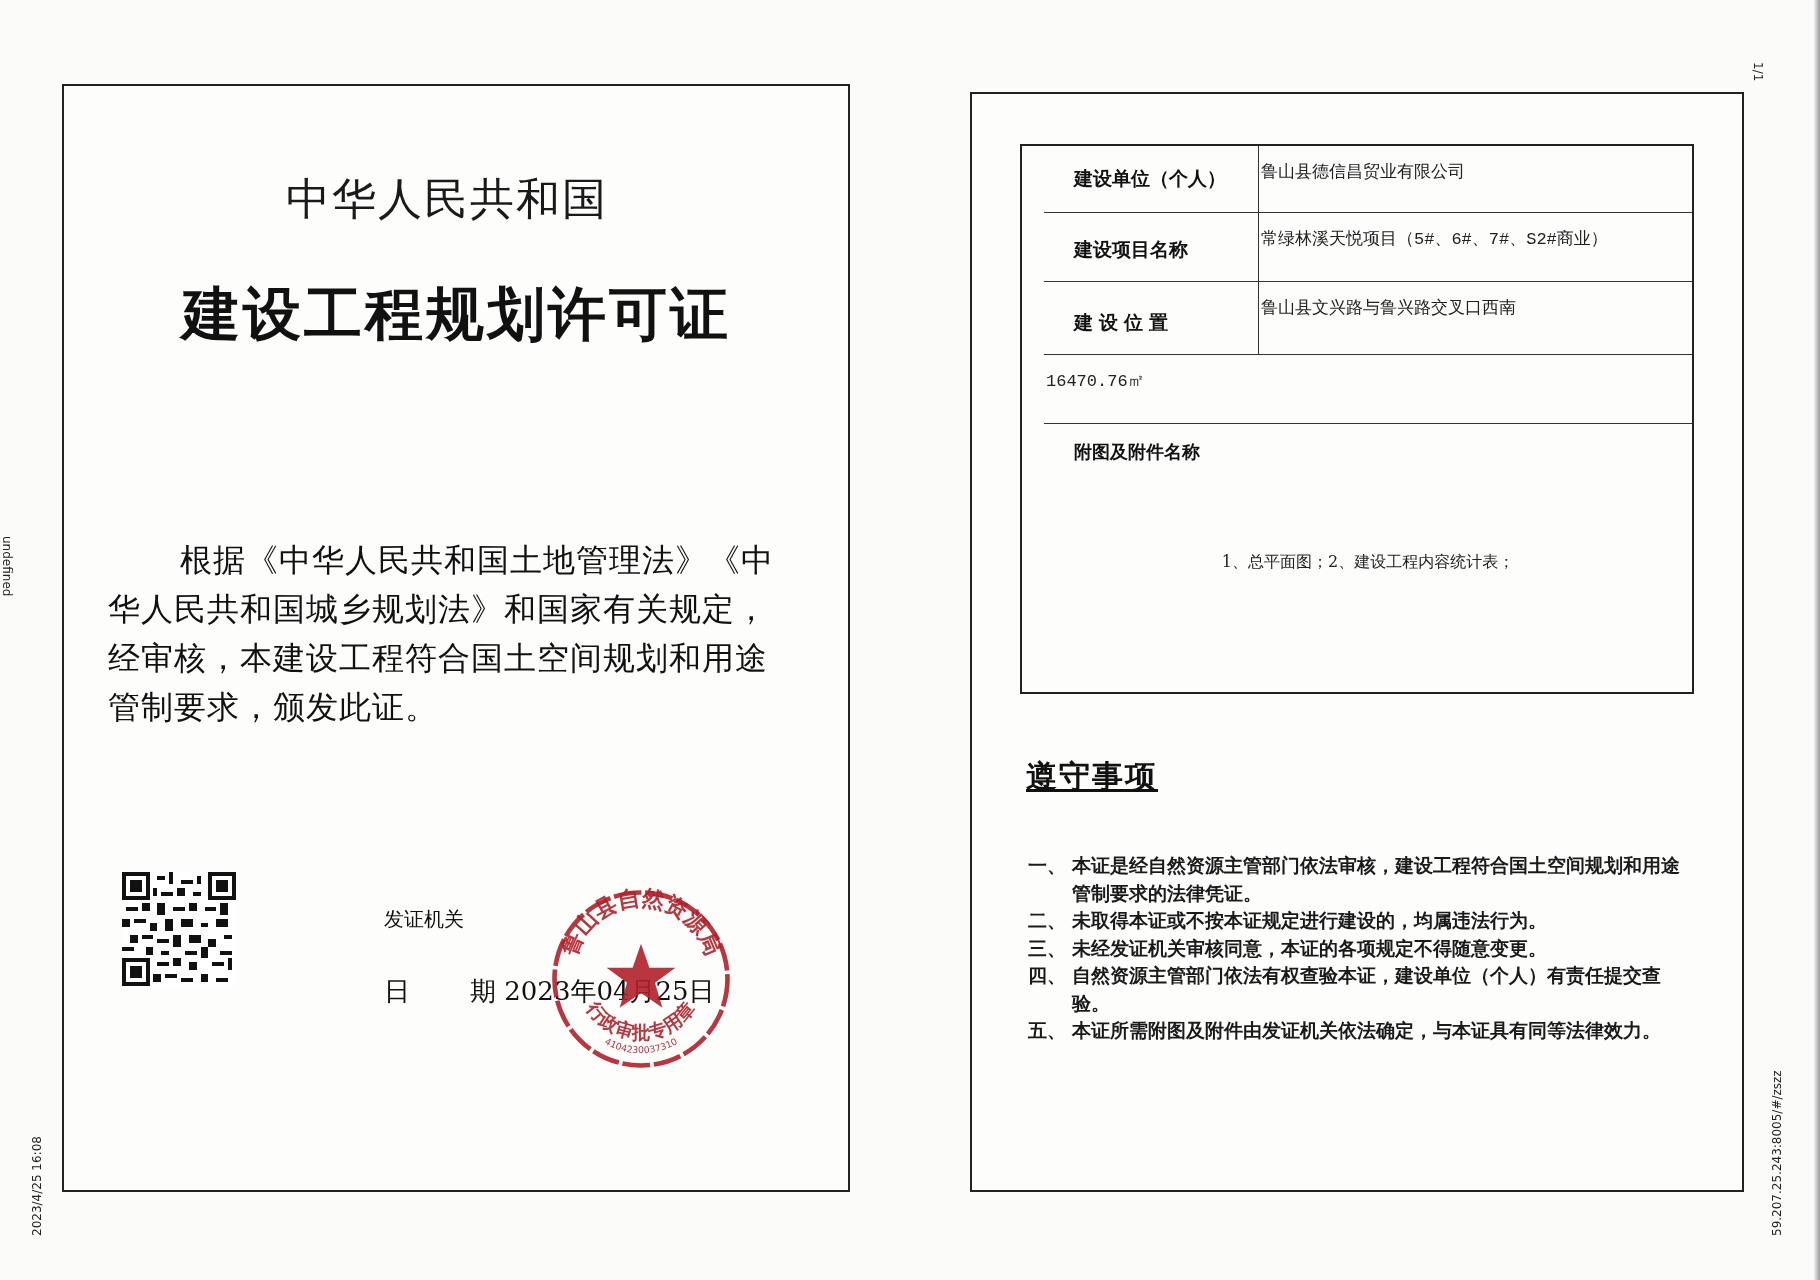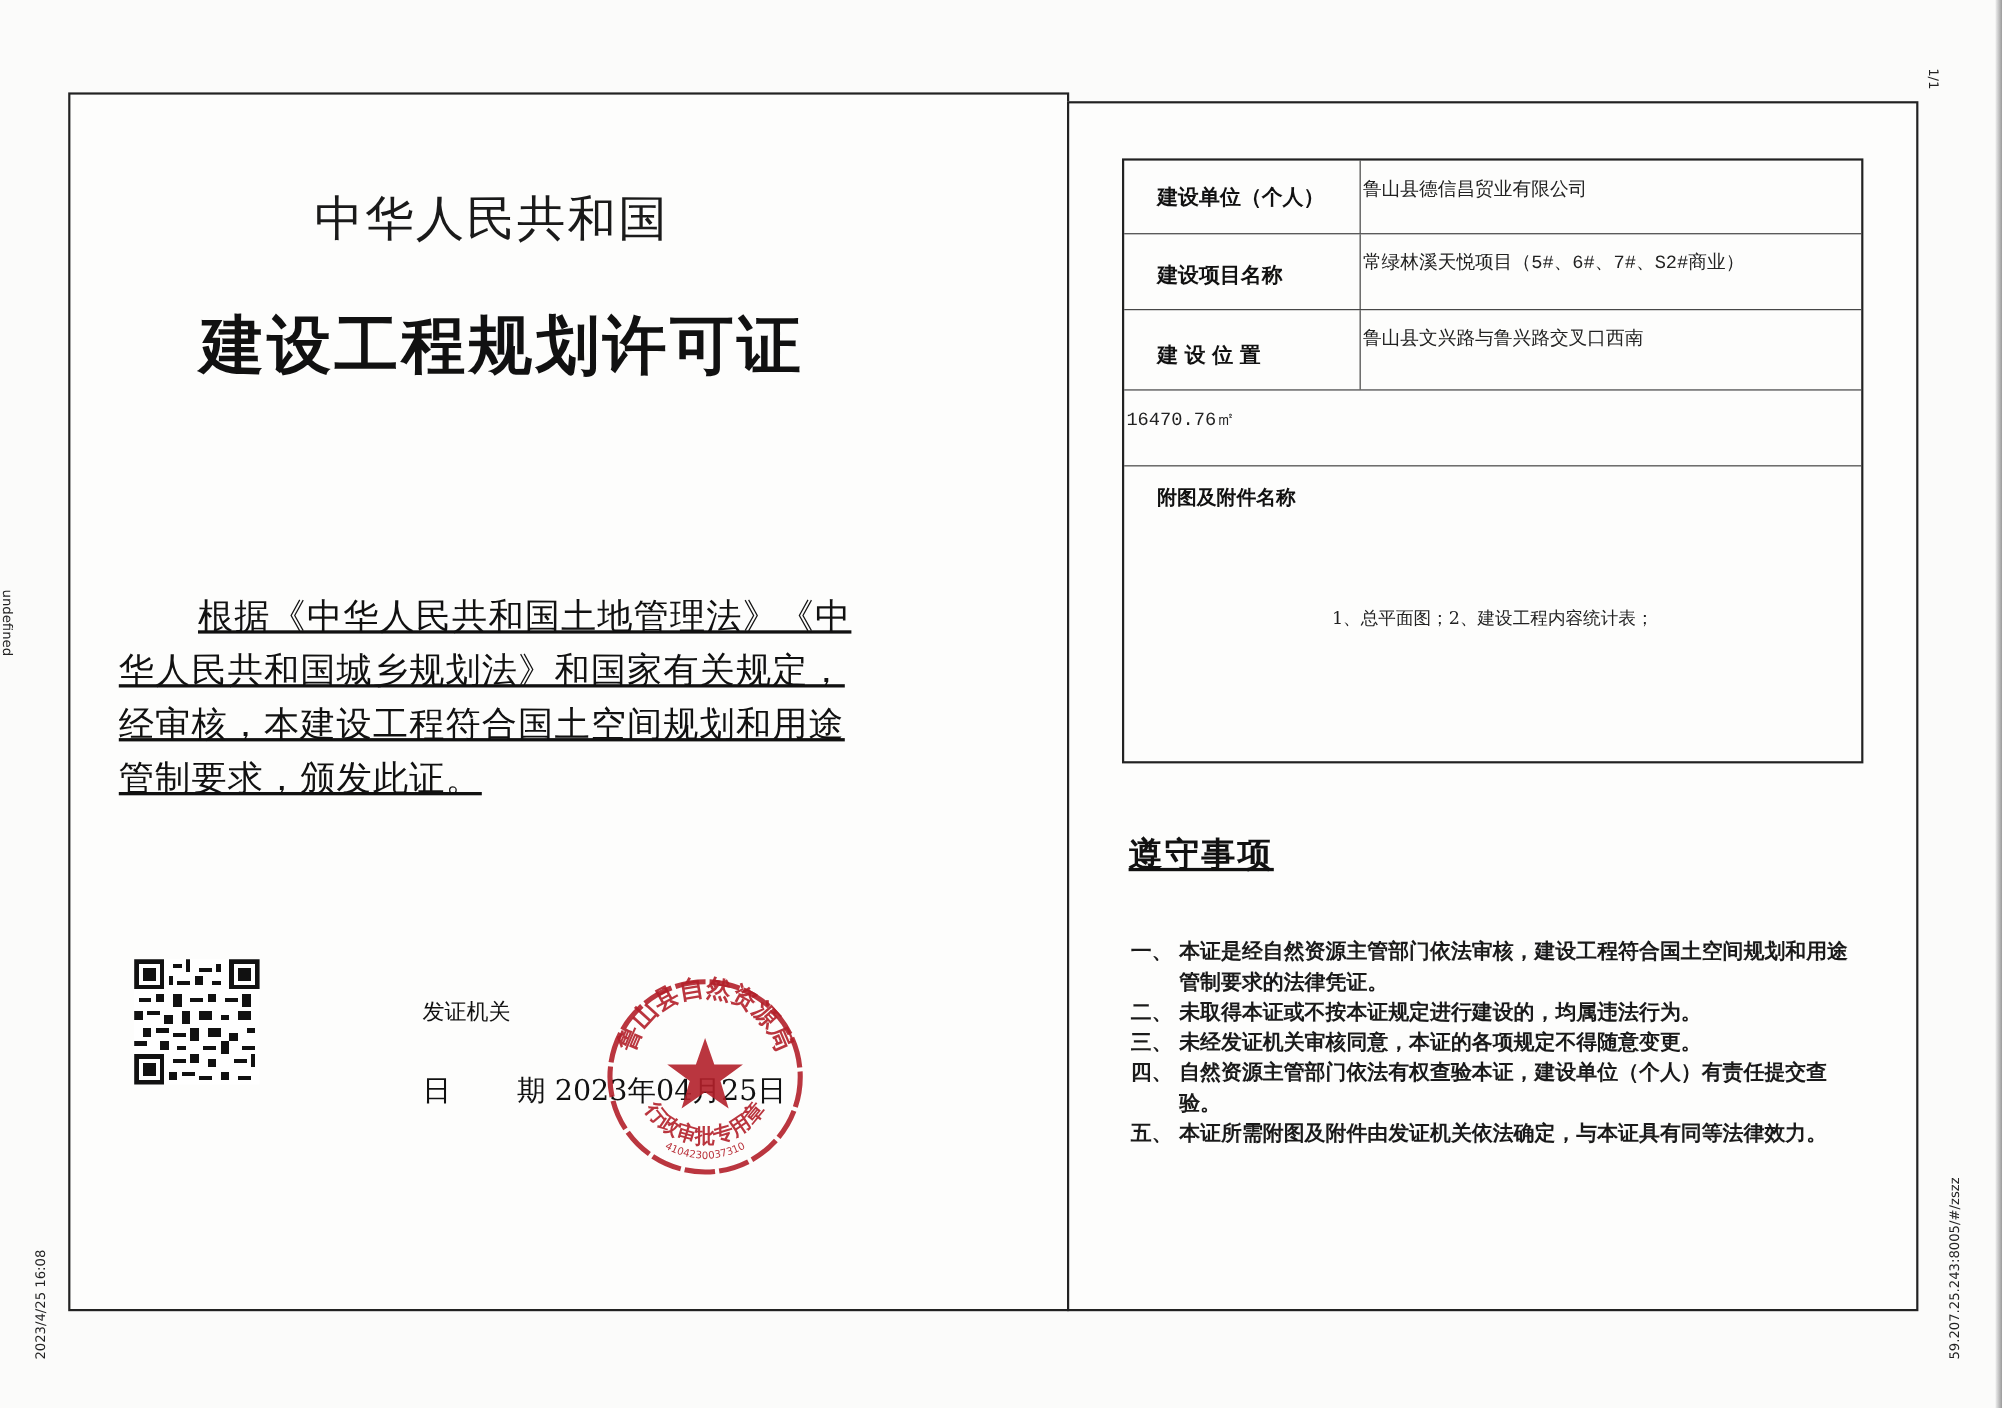--- a/index.html
+++ b/index.html
@@ -2,42 +2,42 @@
 <html><head>
 <meta charset="utf-8">
 <style>
   html, body { margin:0; padding:0; }
   body {
     width:1820px; height:1280px; position:relative; overflow:hidden;
     background:#fbfbfa;
     font-family:"DejaVu Sans", sans-serif; color:#111;
   }
   .frame { position:absolute; border:2px solid #222; background:#fdfdfc; box-sizing:border-box; }
-  .left-frame { left:62px; top:84px; width:910px; height:1108px; }
+  .left-frame { left:62px; top:84px; width:788px; height:1108px; }
   .right-frame { left:970px; top:92px; width:774px; height:1100px; }
 
   .abs { position:absolute; white-space:nowrap; }
   .country { left:222px; top:84px; font-family:"DejaVu Serif", serif; font-size:44px; font-weight:300; letter-spacing:2px; color:#1a1a1a; }
   .cert-title { left:118px; top:190px; font-size:58px; font-weight:bold; letter-spacing:3px; }
   .cert-no { left:366px; top:296px; font-family:"DejaVu Serif", serif; font-size:20px; color:#222; }
   .cert-no .num { display:inline-block; border-bottom:1.5px solid #222; min-width:292px; padding-bottom:1px; font-size:18px; }
   .cert-no .hao { margin-left:4px; }
 
-  .basis { left:44px; top:450px; width:690px; white-space:normal; font-size:32px; line-height:49px; letter-spacing:1px;text-decoration:underline; }
+  .basis { left:44px; top:450px; width:690px; white-space:normal; font-size:32px; line-height:49px; letter-spacing:1px; }
   .basis .indent { display:inline-block; width:72px; }
 
   .qr { left:58px; top:786px; width:114px; height:114px; }
   .issuer-label { left:320px; top:820px; font-size:20px; }
   .date-row { left:320px; top:888px; font-family:"DejaVu Serif", serif; font-size:26px; }
   .date-row .gap { display:inline-block; width:60px; }
 
   .seal { left:484px; top:800px; width:186px; height:186px; }
 
   
-  .info-table { position:absolute; left:48px; top:50px; width:674px; border:2px solid #222; box-sizing:border-box; }
+  .info-table { position:absolute; left:48px; top:50px; width:674px; border:2px solid #222; box-sizing:border-box;padding-left:22px; }
   .row { display:flex; border-bottom:1.5px solid #333; }
   .row:last-child { border-bottom:none; }
   .row .k { width:215px; border-right:1.5px solid #333; box-sizing:border-box; padding:0 0 0 30px; font-weight:bold; font-size:19px; display:flex; align-items:center; }
   .row .v { flex:1; padding:14px 0 0 2px; font-family:Liberation Mono, monospace; font-size:17px; color:#222; }
   .r1 { height:66px; } .r2 { height:68px; } .r3 { height:72px; } .r4 { height:68px; }
   .row.r2 .k, .row.r3 .k, .row.r4 .k { align-items:flex-end; padding-bottom:18px; }
   .r3 .k, .r4 .k { letter-spacing:6px; }
   .attach { height:268px; position:relative; }
   .attach .k2 { position:absolute; left:30px; top:16px; font-weight:bold; font-size:18px; }
   .attach .v2 { position:absolute; left:0; right:0; top:128px; text-align:center; font-family:"DejaVu Serif", serif; font-size:16px; color:#222; }

